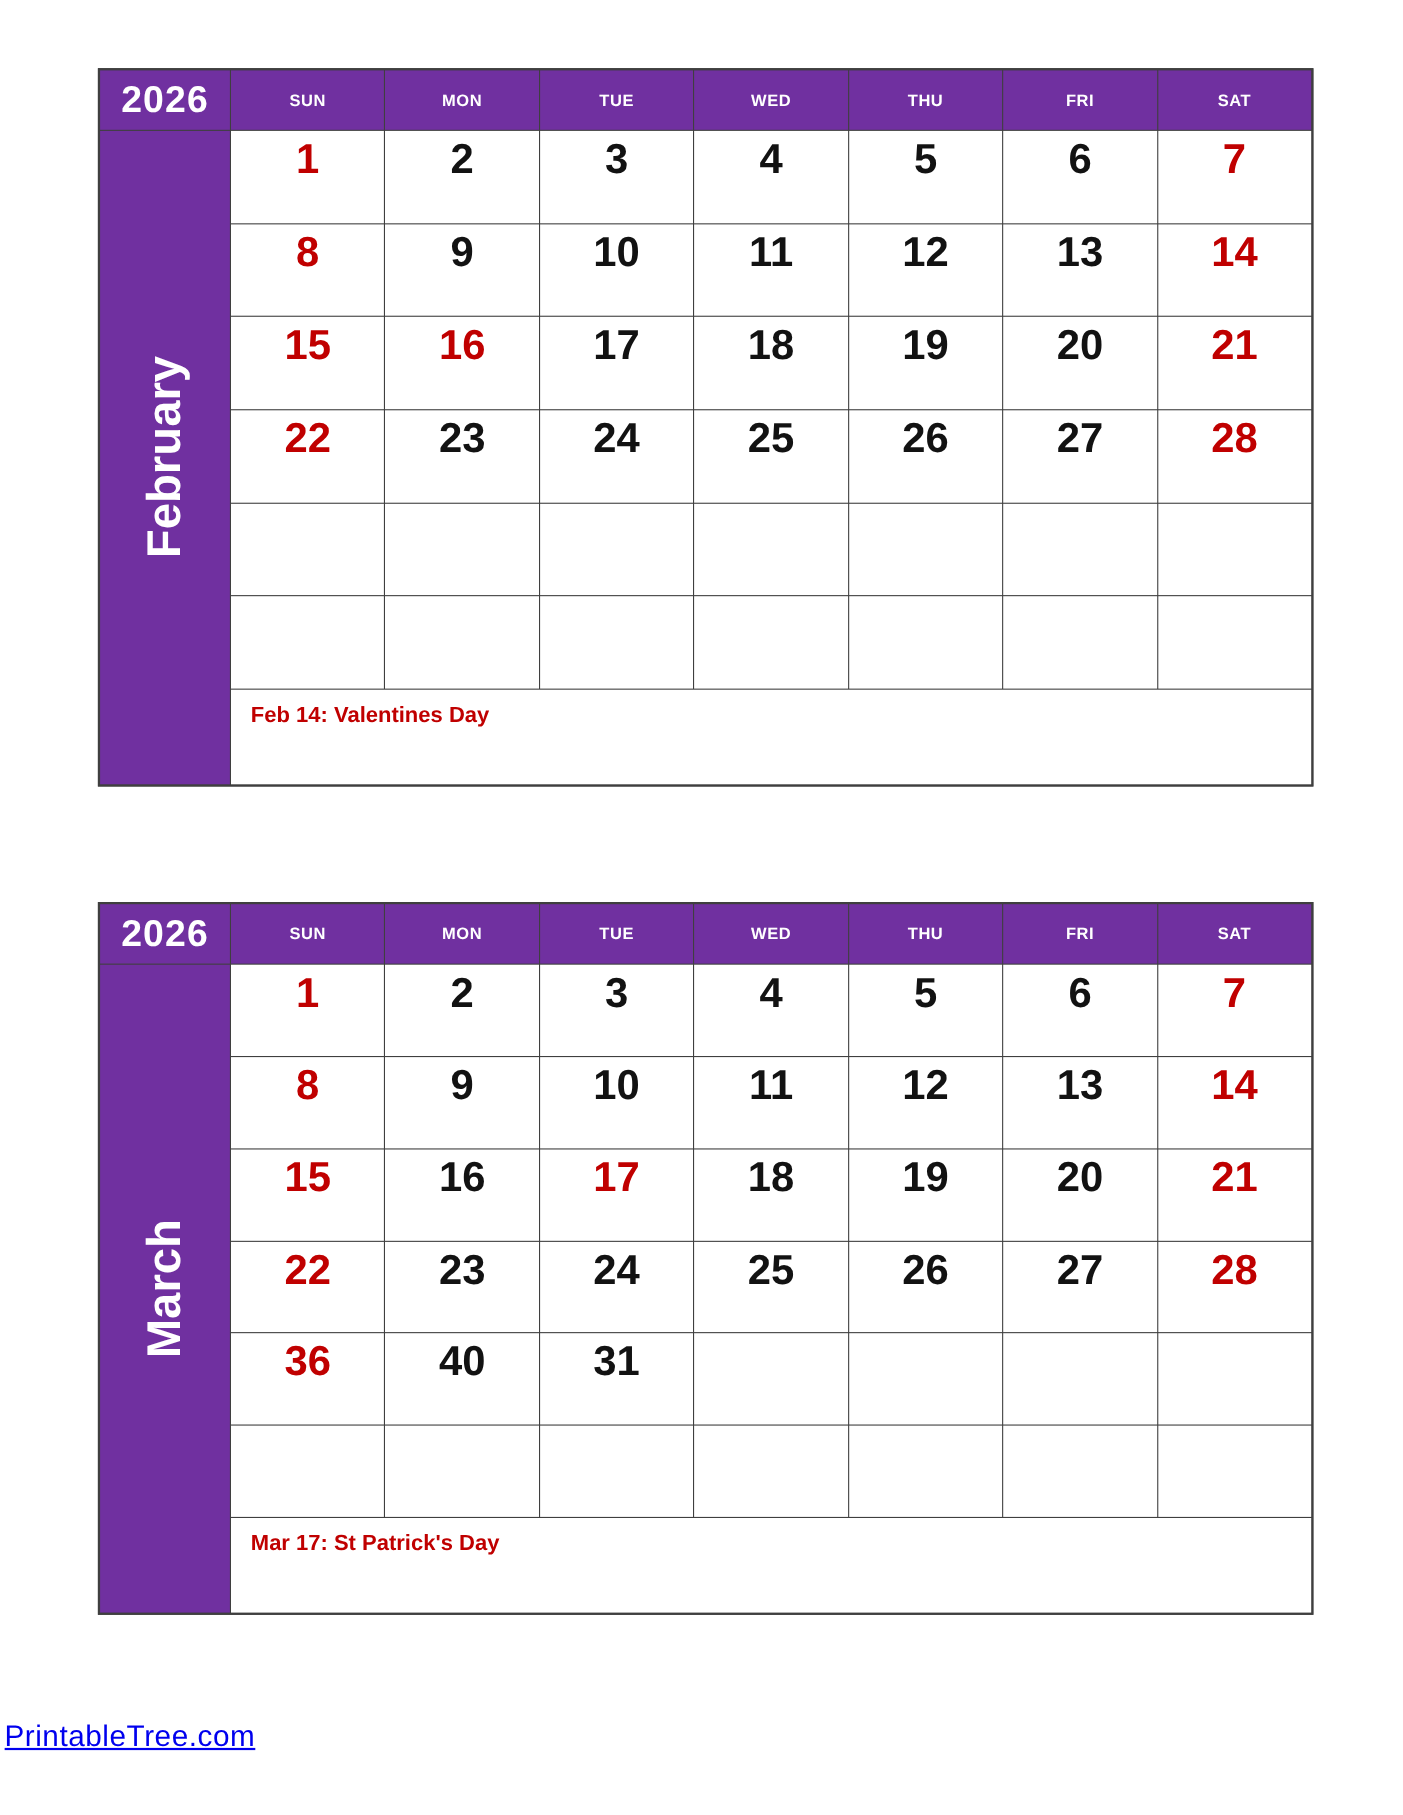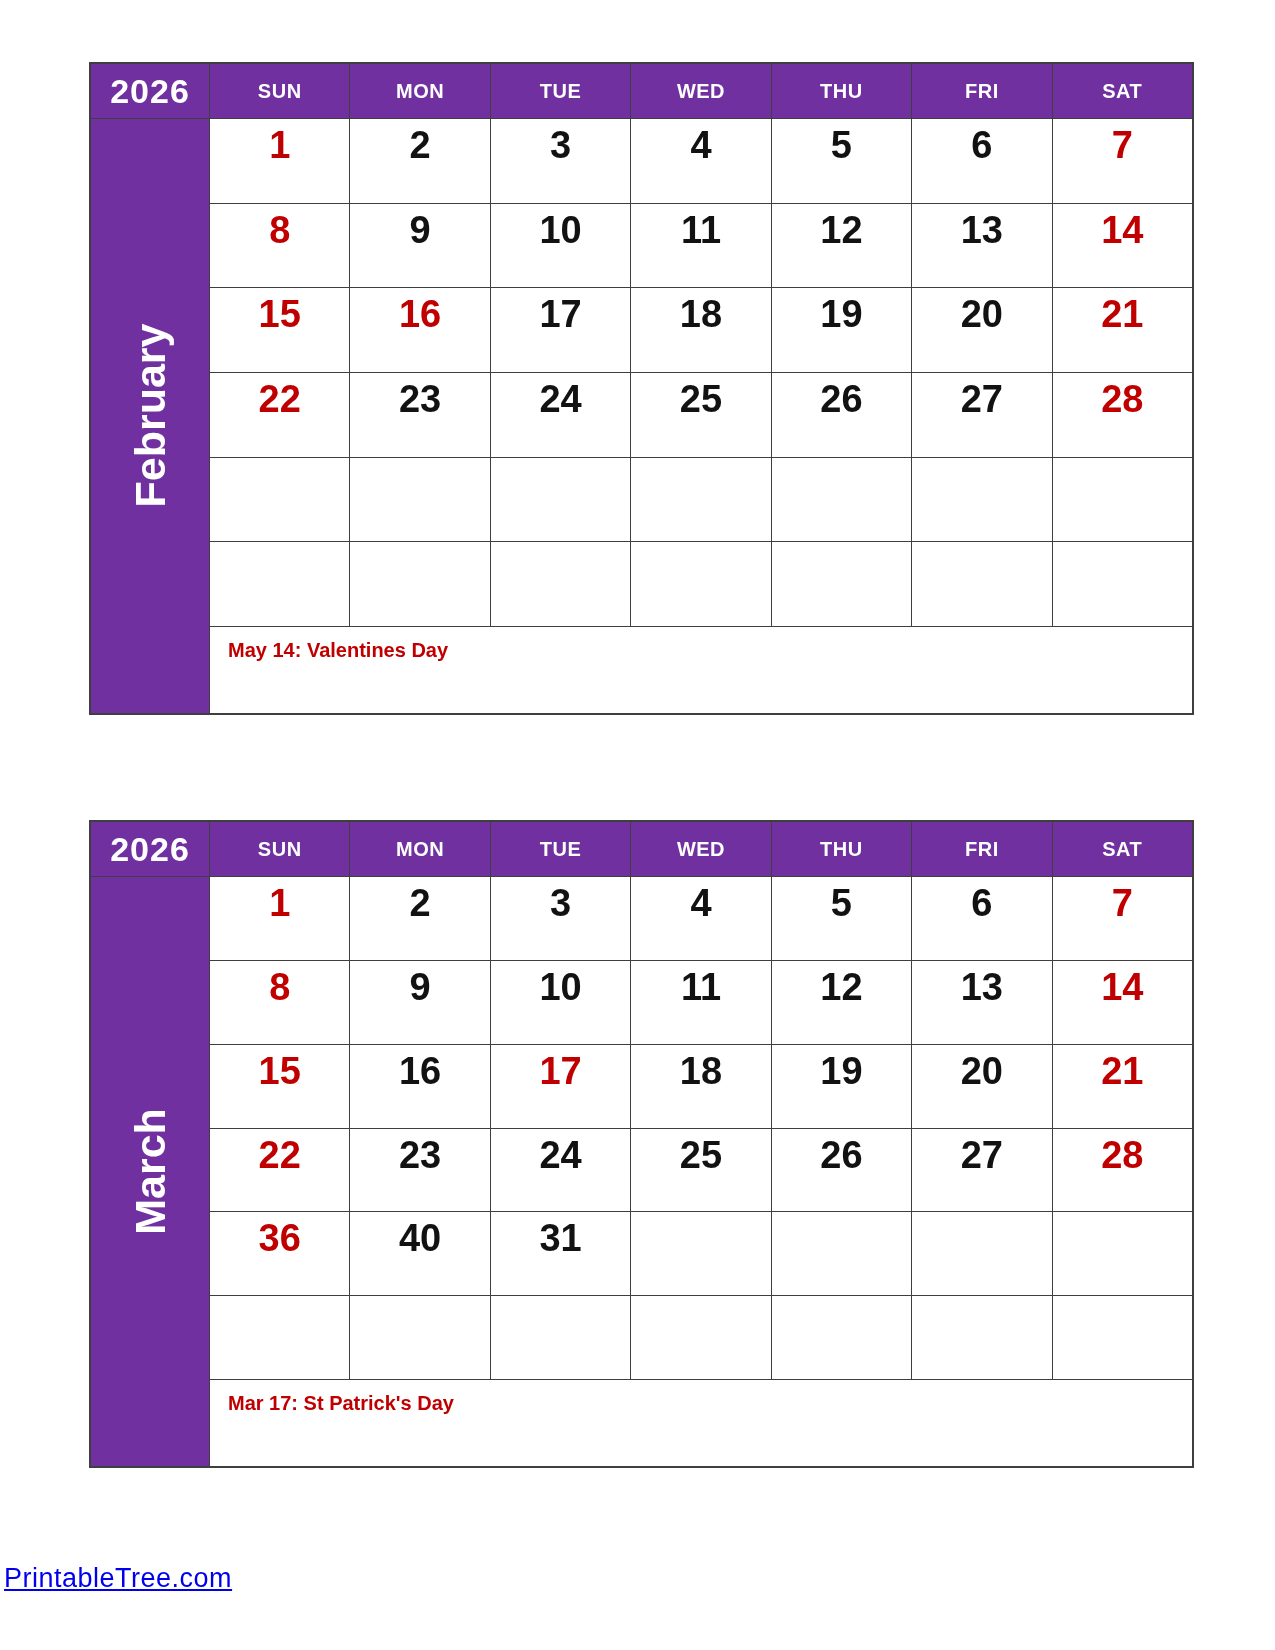--- a/index.html
+++ b/index.html
@@ -33,21 +33,21 @@
 
   .hdr {
     background: var(--purple);
     color: #ffffff;
     font-weight: bold;
     display: flex;
     align-items: center;
     justify-content: center;
   }
   .year { font-size: 34px; letter-spacing: 1px; }
-  .dow  { font-size: 20px; letter-spacing: 0.5px; }
+  .dow  { font-size: 15px; letter-spacing: 0.5px; }
 
   .sidebar {
     grid-column: 1;
     grid-row: 2 / -1;
     background: var(--purple);
     display: flex;
     align-items: center;
     justify-content: center;
     overflow: hidden;
   }
@@ -146,21 +146,21 @@
       <div class="cell day"></div>
       <div class="cell day"></div>
       <div class="cell day"></div>
       <div class="cell day"></div>
       <div class="cell day"></div>
       <div class="cell day"></div>
       <div class="cell day"></div>
       <div class="cell day"></div>
       <div class="cell day"></div>
       <div class="cell notes">
-        <div class="note-line">May 14: Valentines Day</div>
+        <div class="note-line">Feb 14: Valentines Day</div>
       </div>
     </section>
   <section class="calendar calendar-mar">
       <div class="cell hdr year">2026</div>
       <div class="cell hdr dow">SUN</div>
       <div class="cell hdr dow">MON</div>
       <div class="cell hdr dow">TUE</div>
       <div class="cell hdr dow">WED</div>
       <div class="cell hdr dow">THU</div>
       <div class="cell hdr dow">FRI</div>

